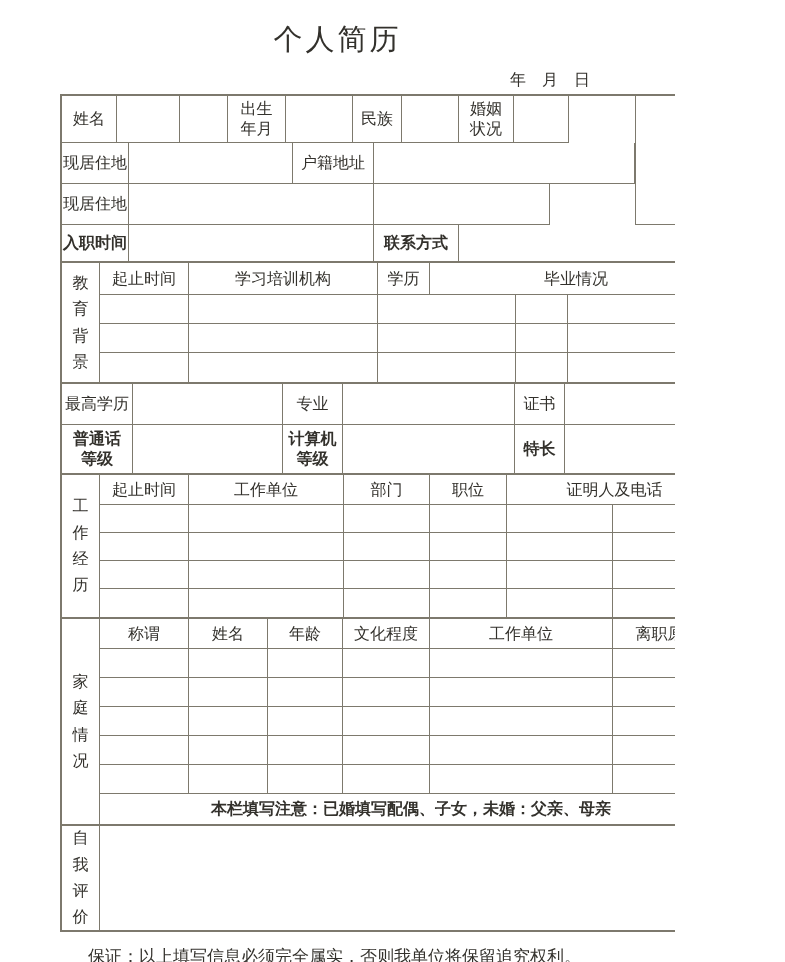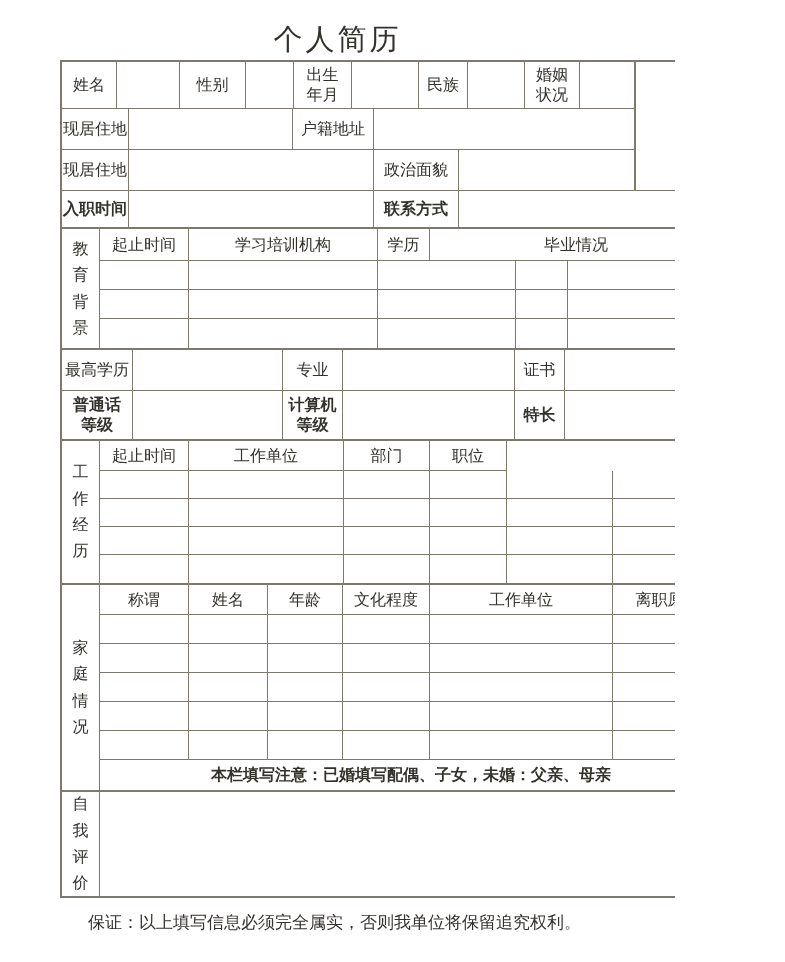--- a/index.html
+++ b/index.html
@@ -52,49 +52,48 @@
   .footer{
     padding-left:88px;margin-top:13px;font-size:17px;
   }
 </style>
 </head>
 <body>
 
 <div class="page">
 
   <div class="title">个人简历</div>
+  <div class="dateline">年　月　日</div>
 
   <div class="form">
 
     <div class="section">
       <div class="rows">
         <div class="row" style="height:47px">
           <div class="cell" style="width:55px">姓名</div>
           <div class="cell" style="width:63px"></div>
-          <div class="cell" style="width:66px">性别</div>
           <div class="cell" style="width:48px"></div>
           <div class="cell" style="width:58px">出生
 年月</div>
           <div class="cell" style="width:67px"></div>
           <div class="cell" style="width:49px">民族</div>
           <div class="cell" style="width:57px"></div>
           <div class="cell" style="width:55px">婚姻
 状况</div>
           <div class="cell" style="width:55px"></div>
         </div>
         <div class="row" style="height:41px">
           <div class="cell" style="width:67px">现居住地</div>
           <div class="cell" style="width:164px"></div>
           <div class="cell" style="width:81px">户籍地址</div>
           <div class="cell" style="width:261px"></div>
         </div>
         <div class="row" style="height:41px">
           <div class="cell" style="width:67px">现居住地</div>
           <div class="cell" style="width:245px"></div>
-          <div class="cell" style="width:85px">政治面貌</div>
           <div class="cell" style="width:176px"></div>
         </div>
         <div class="row" style="height:36px">
           <div class="cell" style="width:67px">入职时间</div>
           <div class="cell" style="width:245px"></div>
           <div class="cell" style="width:85px">联系方式</div>
           <div class="cell grow last"></div>
         </div>
       </div>
       <div class="photo"></div>
@@ -163,20 +162,21 @@
       <div class="label-col">工
 作
 经
 历</div>
       <div class="rows">
         <div class="row" style="height:30px">
           <div class="cell" style="width:89px">起止时间</div>
           <div class="cell" style="width:155px">工作单位</div>
           <div class="cell" style="width:86px">部门</div>
           <div class="cell" style="width:77px">职位</div>
+          <div class="cell grow last">证明人及电话</div>
         </div>
         <div class="row" style="height:28px">
           <div class="cell" style="width:89px"></div>
           <div class="cell" style="width:155px"></div>
           <div class="cell" style="width:86px"></div>
           <div class="cell" style="width:77px"></div>
           <div class="cell" style="width:106px"></div>
           <div class="cell grow last"></div>
         </div>
           <div class="row" style="height:28px">

